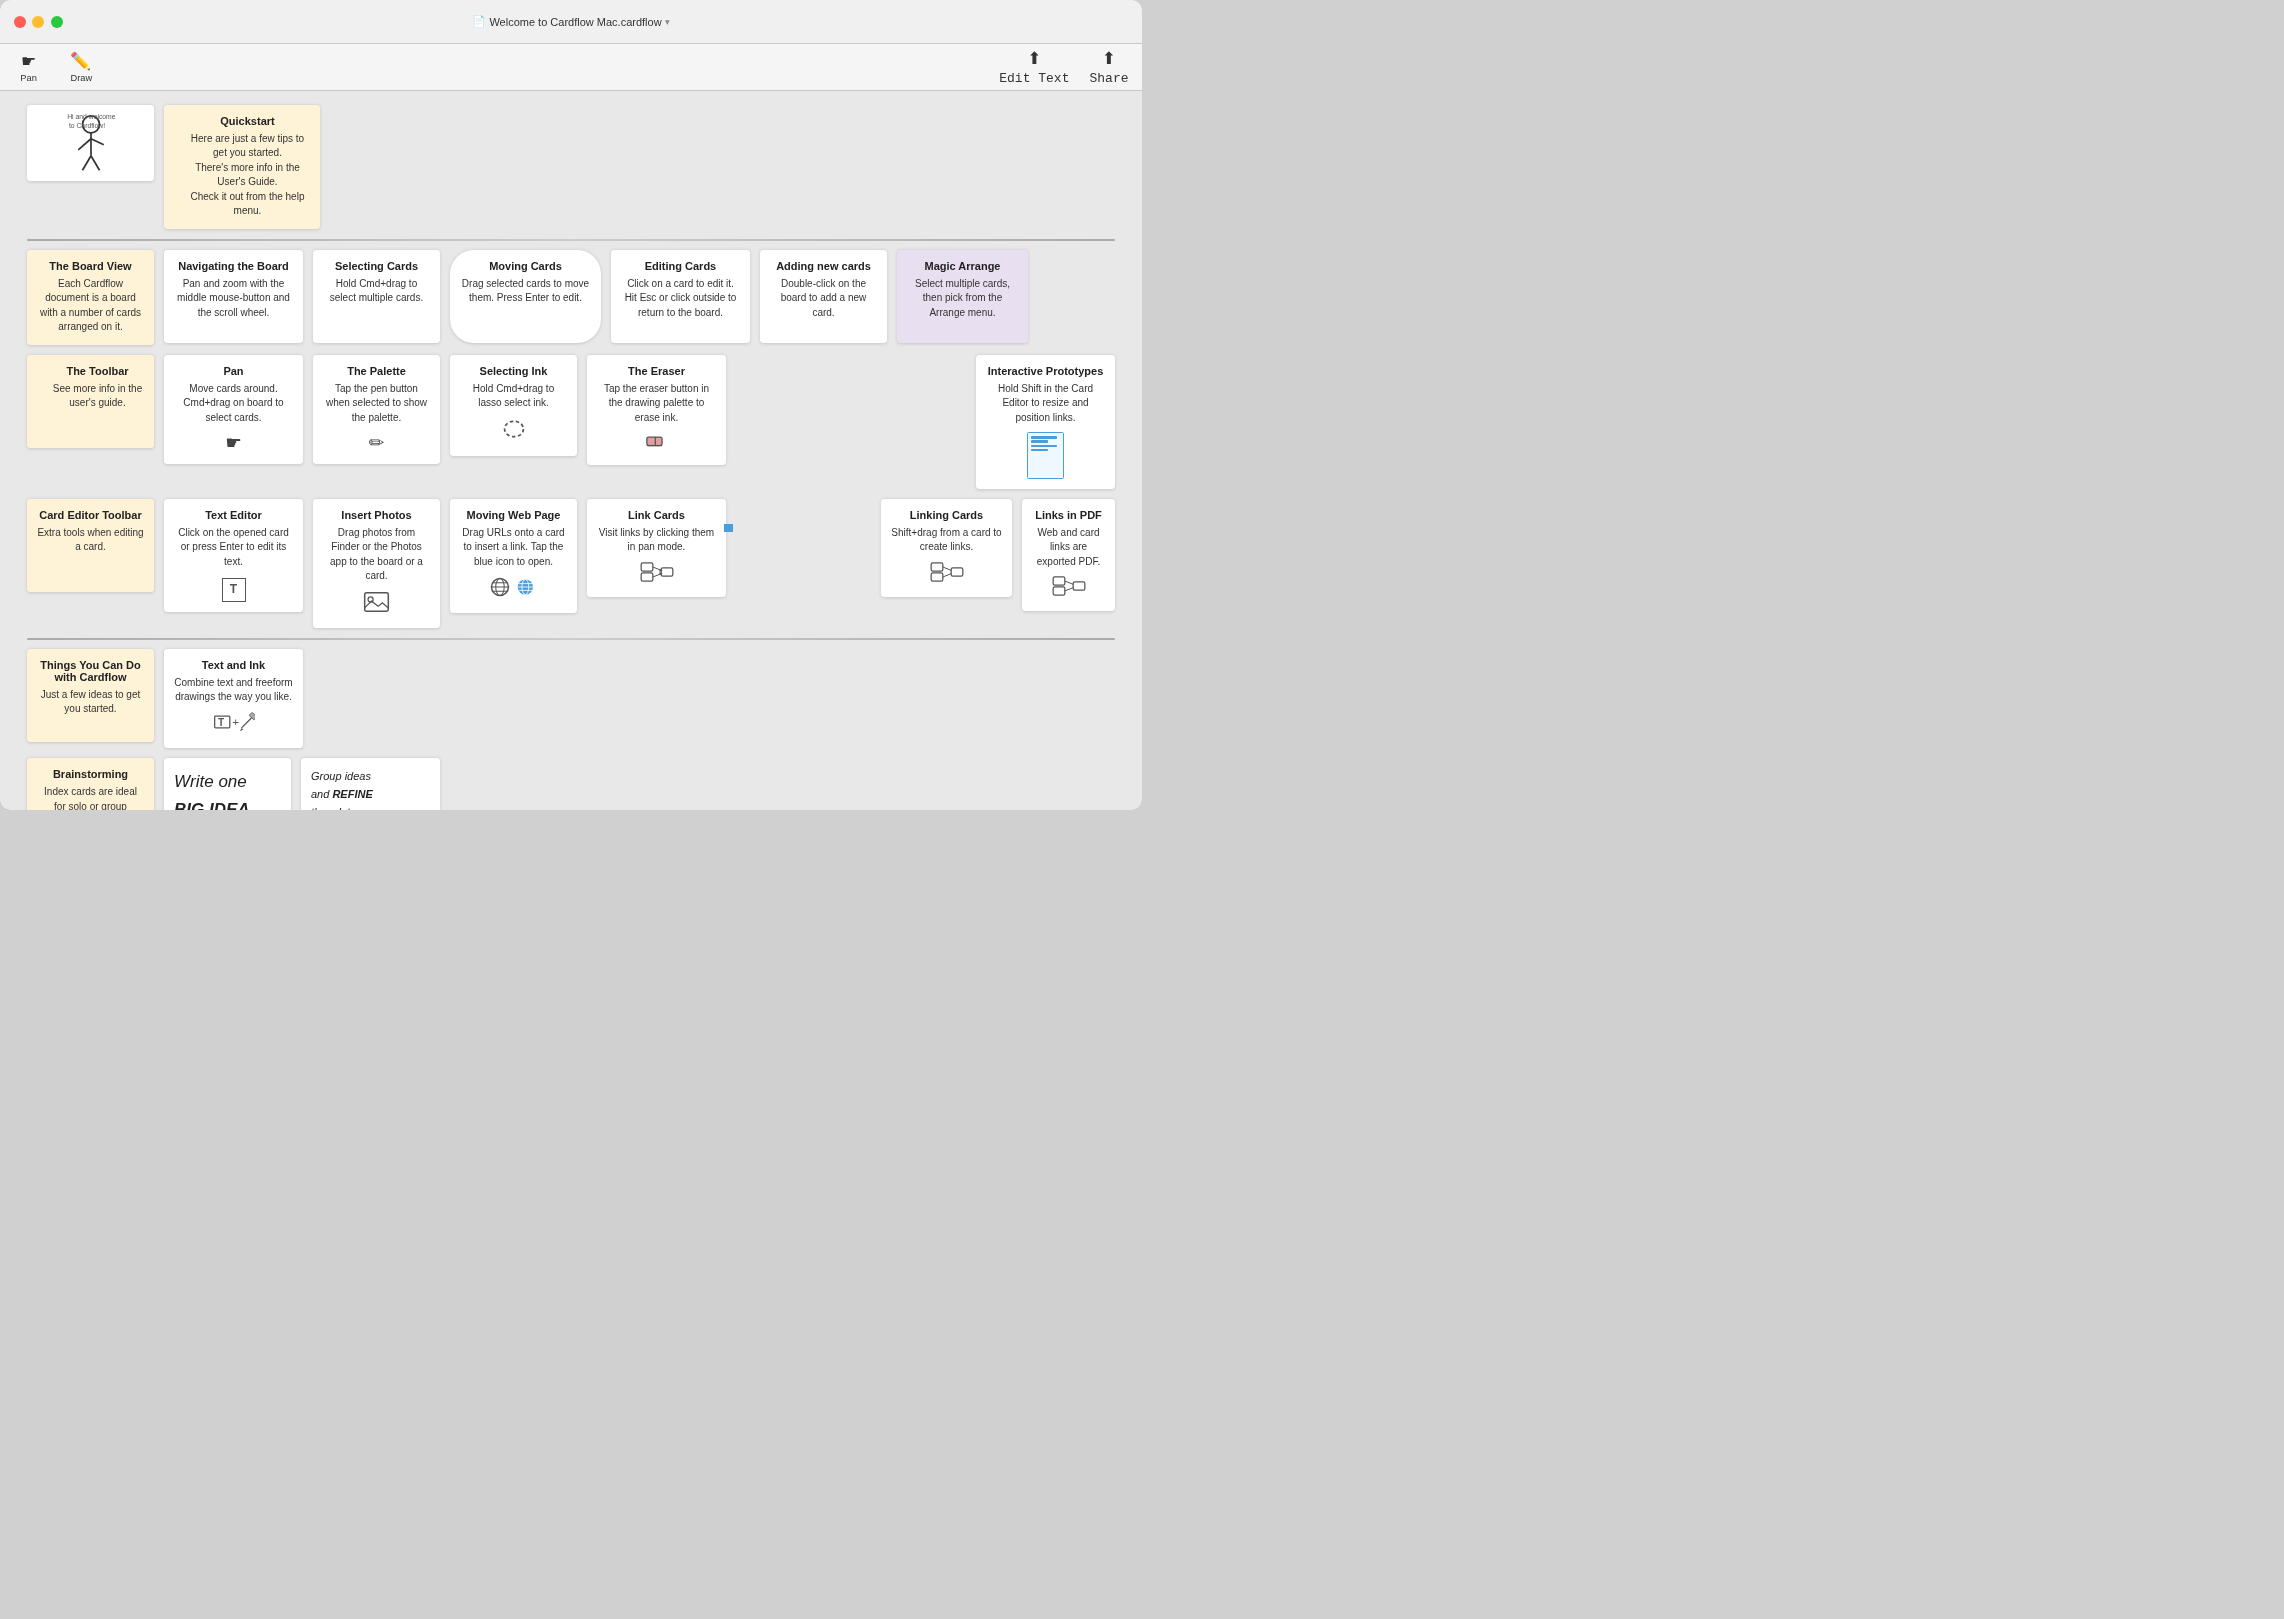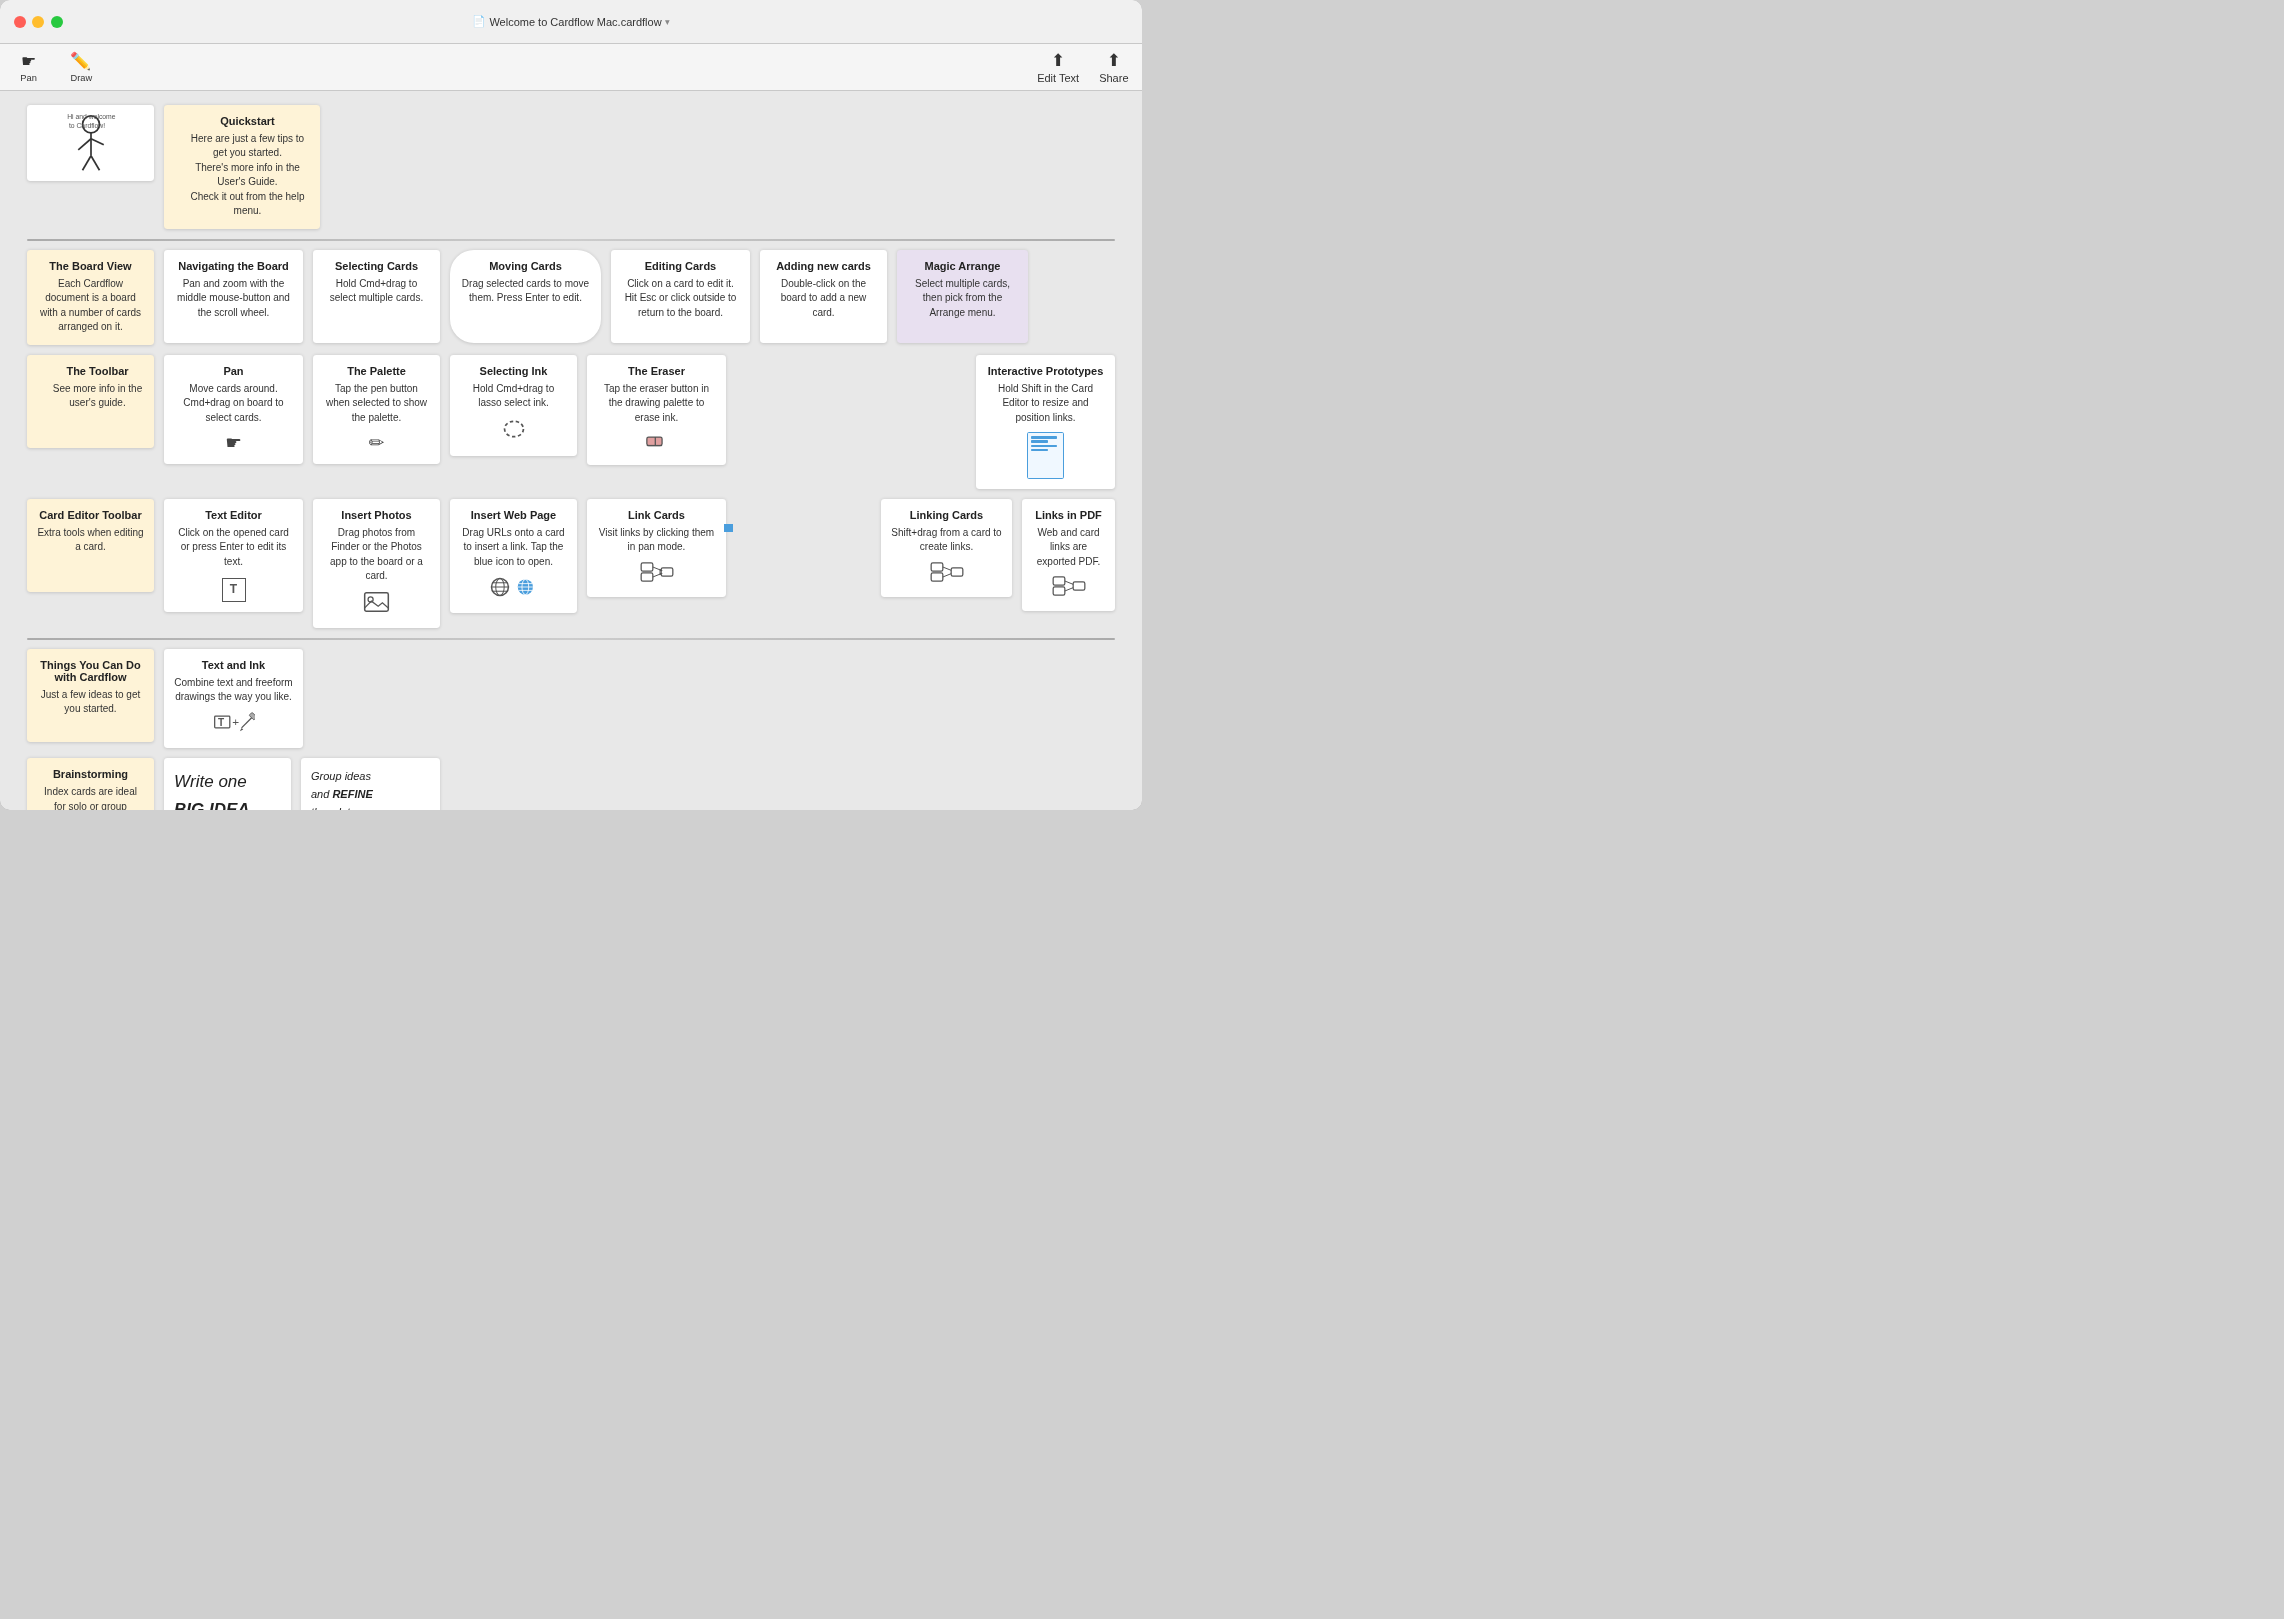--- a/index.html
+++ b/index.html
@@ -106,22 +106,23 @@
       flex-direction: column;
       align-items: center;
       gap: 1.7px;
       cursor: pointer;
     }
     .toolbar-right-icon {
       font-size: 17px;
       color: #333;
     }
     .toolbar-right-label {
-      font-size: 11px;
+      font-size: 13px;
       color: #333;
+      font-family: Liberation Mono, monospace;
     }
     
     .canvas {
       flex: 1;
       overflow: hidden;
       background: #e8e8e8;
       position: relative;
     }
     
     .canvas-content {
@@ -445,21 +446,21 @@
             <div class="card-icon">
               <svg width="27" height="22" viewBox="0 0 32 26" fill="none" xmlns="http://www.w3.org/2000/svg">
                 <rect x="2" y="2" width="28" height="22" rx="2" stroke="#555" stroke-width="1.8"></rect>
                 <circle cx="9" cy="10" r="3" stroke="#555" stroke-width="1.5"></circle>
                 <polyline points="2,20 10,12 18,18 23,14 30,20" stroke="#555" stroke-width="1.5" fill="none"></polyline>
               </svg>
             </div>
           </div>
 
           <div class="card" style="width:127px; min-height:93px;">
-            <div class="card-title">Insert Web Page</div>
+            <div class="card-title">Moving Web Page</div>
             <div class="card-body">Drag URLs onto a card to insert a link. Tap the blue icon to open.</div>
             <div class="card-icon">
               <svg width="51" height="22" viewBox="0 0 60 26" fill="none">
                 <circle cx="14" cy="13" r="10" stroke="#555" stroke-width="1.8"></circle>
                 <ellipse cx="14" cy="13" rx="5" ry="10" stroke="#555" stroke-width="1.2"></ellipse>
                 <line x1="4" y1="13" x2="24" y2="13" stroke="#555" stroke-width="1.2"></line>
                 <line x1="5" y1="8" x2="23" y2="8" stroke="#555" stroke-width="1.2"></line>
                 <line x1="5" y1="18" x2="23" y2="18" stroke="#555" stroke-width="1.2"></line>
 
                 <circle cx="44" cy="13" r="9" fill="#4a9edd"></circle>

